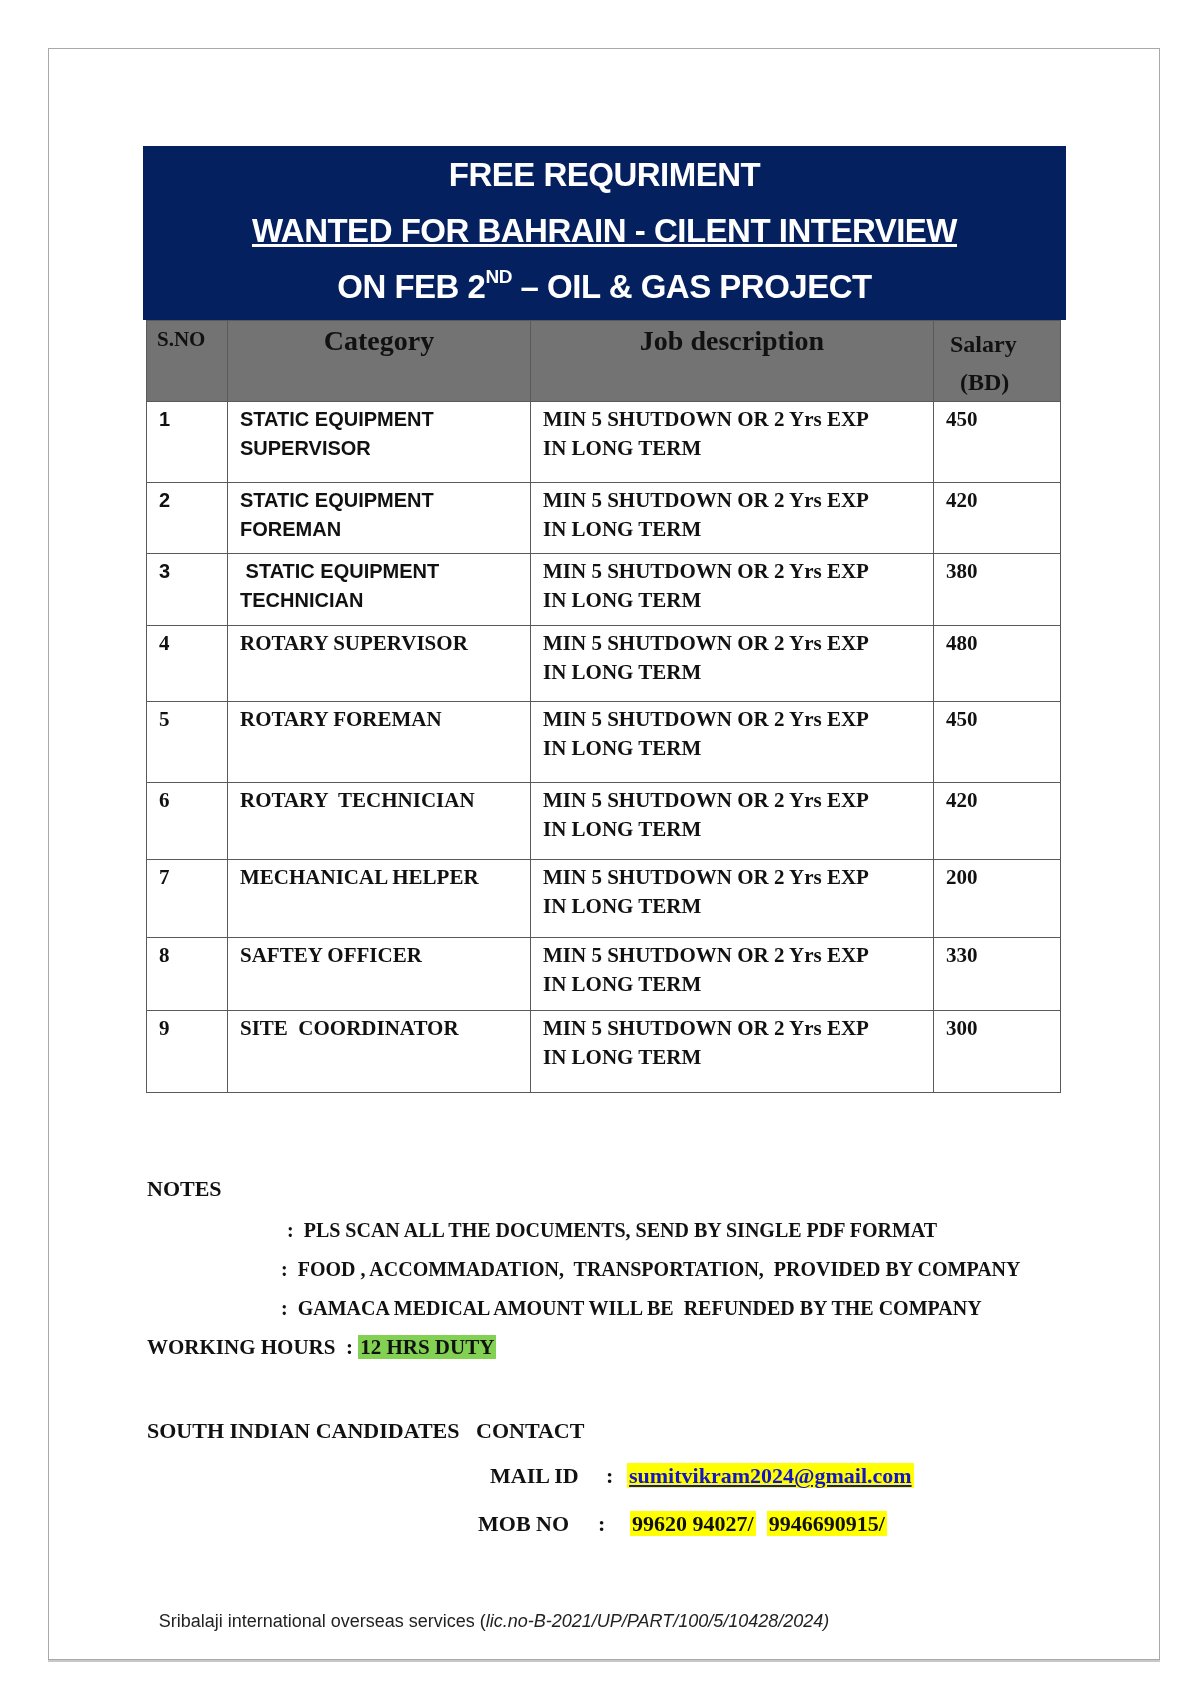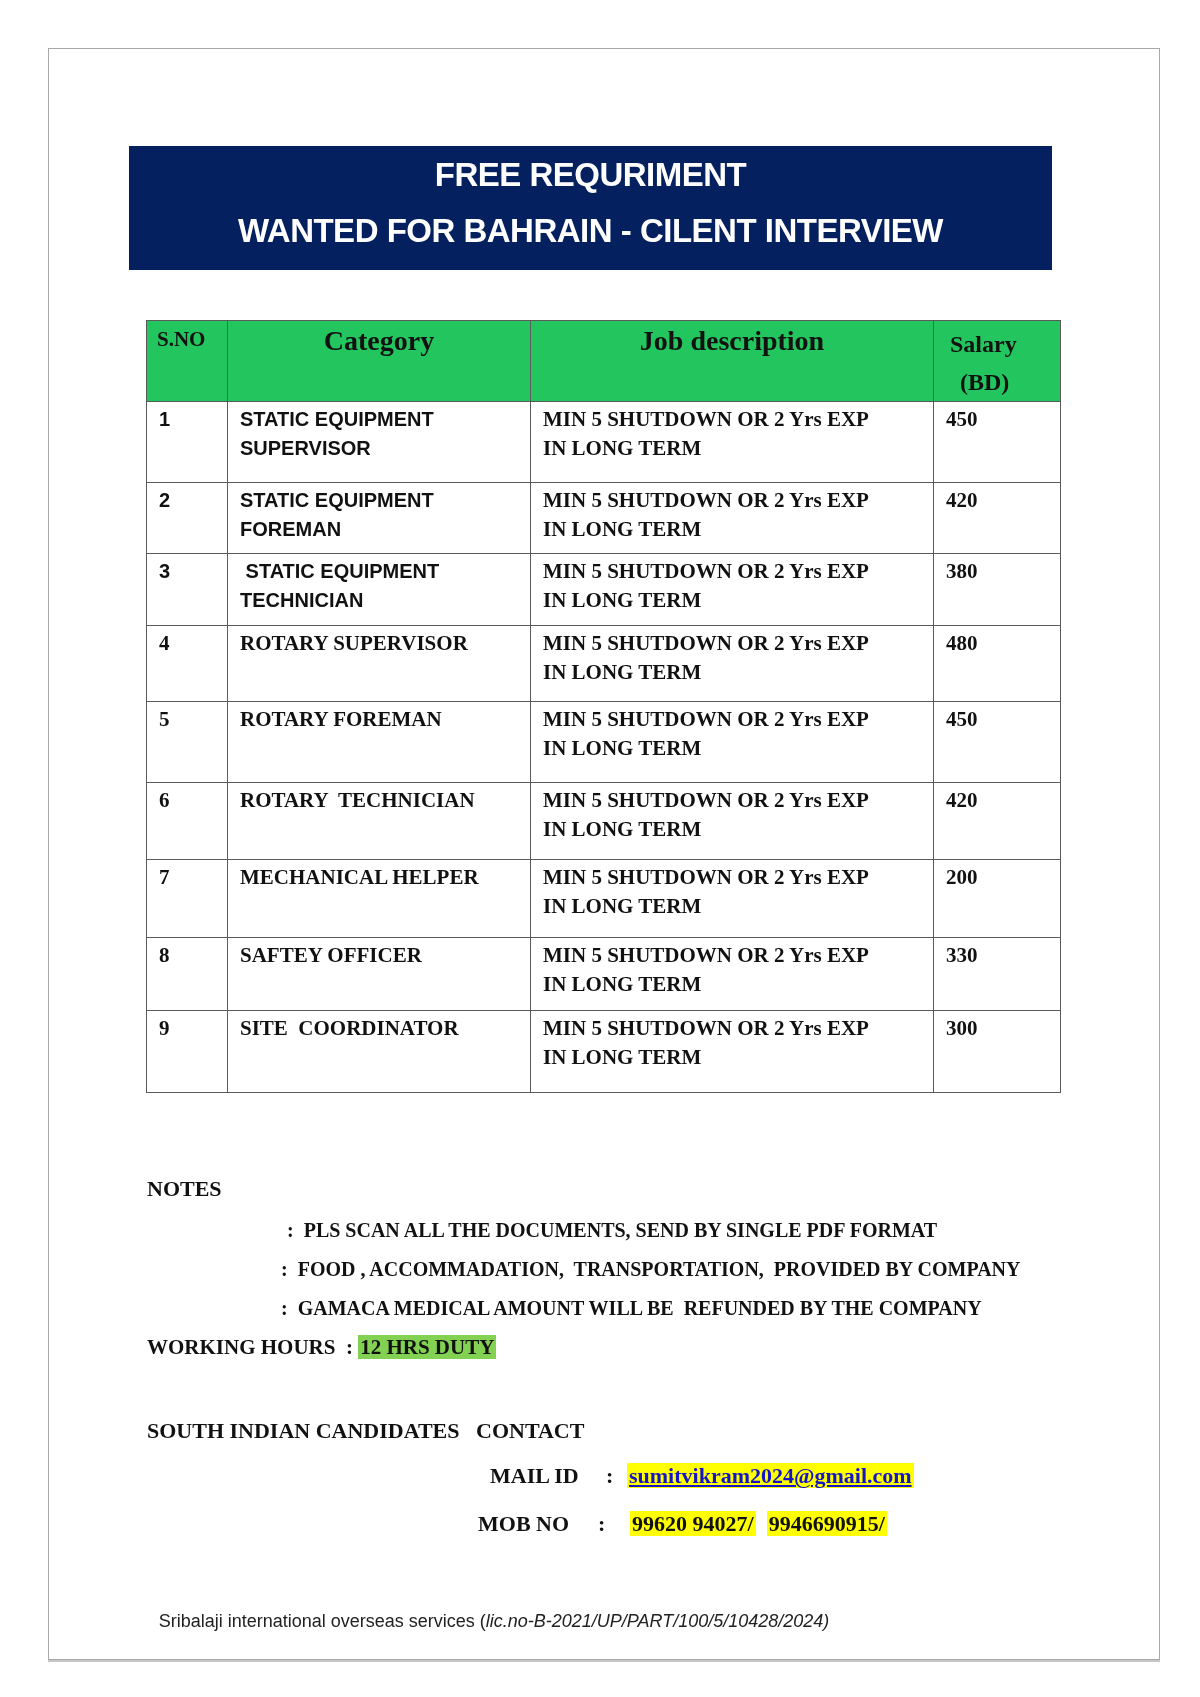--- a/index.html
+++ b/index.html
@@ -1,26 +1,26 @@
 <!DOCTYPE html>
 <html><head>
 <meta charset="utf-8">
 <style>
   html, body { margin:0; padding:0; background:#ffffff; }
   body { width:1200px; height:1697px; position:relative; overflow:hidden; font-family:"Liberation Serif", serif; color:#111; }
   .page { position:absolute; left:48px; top:48px; width:1112px; height:1612px; border:1px solid #a8a8a8; box-shadow:0 2px 0 #c8c8c8; box-sizing:border-box; }
-  .banner { position:absolute; left:129px; top:146px; width:923px; height:124px; background:#04205e; color:#fff; font-family:"Liberation Sans", sans-serif; font-weight:bold; text-align:center; }
+  .banner { position:absolute; left:143px; top:146px; width:923px; height:174px; background:#04205e; color:#fff; font-family:"Liberation Sans", sans-serif; font-weight:bold; text-align:center; }
   .banner .l { position:absolute; left:0; width:100%; font-size:33px; letter-spacing:-0.5px; }
   .banner .l1 { top:10px; }
-  .banner .l2 { top:66px; box-sizing:border-box; }
+  .banner .l2 { top:66px; box-sizing:border-box;text-decoration:underline; }
   .banner .l3 { top:122px; }
   .banner sup { font-size:19px; vertical-align:top; position:relative; top:-2px; }
   table.jobs { position:absolute; left:146px; top:320px; width:914px; border-collapse:collapse; table-layout:fixed; }
   table.jobs td, table.jobs th { border:1.5px solid #5a5a5a; vertical-align:top; text-align:left; padding:0; }
-  table.jobs th { background:#22c55e; font-weight:bold; color:#111; }
+  table.jobs th { background:#737373; font-weight:bold; color:#111; }
   .hsno { font-size:21px; padding:6px 0 0 10px !important; }
   .hcat, .hjob { font-size:28px; text-align:center !important; padding-top:4px !important; }
   .hsal { font-size:24px; line-height:38px; padding:4px 0 0 16px !important; }
   table.jobs td { font-size:21px; font-weight:bold; line-height:29px; padding:3px 0 0 12px; }
   td.sno { padding-left:12px; }
   td.cat { padding-left:11px; }
   td.job { padding-left:11px; }
   td.sal { padding-left:11px; }
   .sans td.cat { font-family:"Liberation Sans", sans-serif; font-size:20px; }
   .sans td.sno { font-family:"Liberation Sans", sans-serif; font-size:20px; }
@@ -36,20 +36,21 @@
   .footer i { font-style:italic; }
 </style>
 </head>
 <body>
 
 <div class="page"></div>
 
 <div class="banner">
   <div class="l l1">FREE REQURIMENT</div>
   <div class="l l2">WANTED FOR BAHRAIN -  CILENT  INTERVIEW</div>
+  <div class="l l3"><span>ON FEB 2</span><sup>ND</sup><span> – OIL &amp; GAS PROJECT</span></div>
 </div>
 
 <table class="jobs">
   <colgroup>
       <col style="width:81px">
       <col style="width:303px">
       <col style="width:403px">
       <col style="width:127px">
     </colgroup>
   <tbody>

